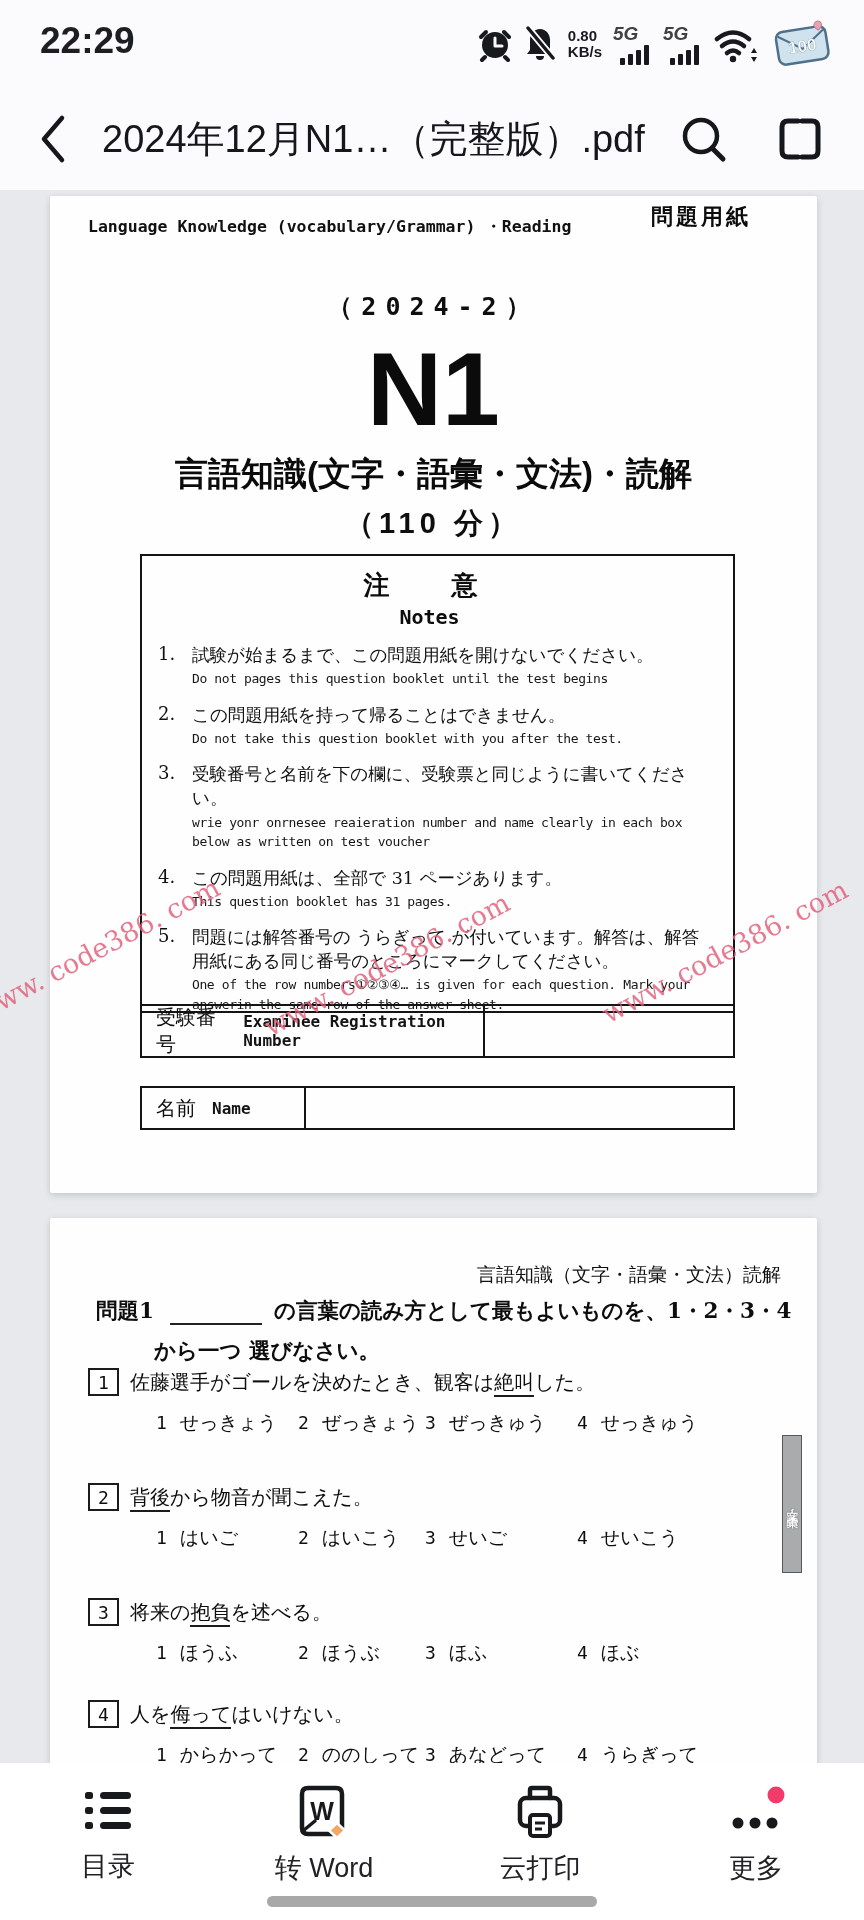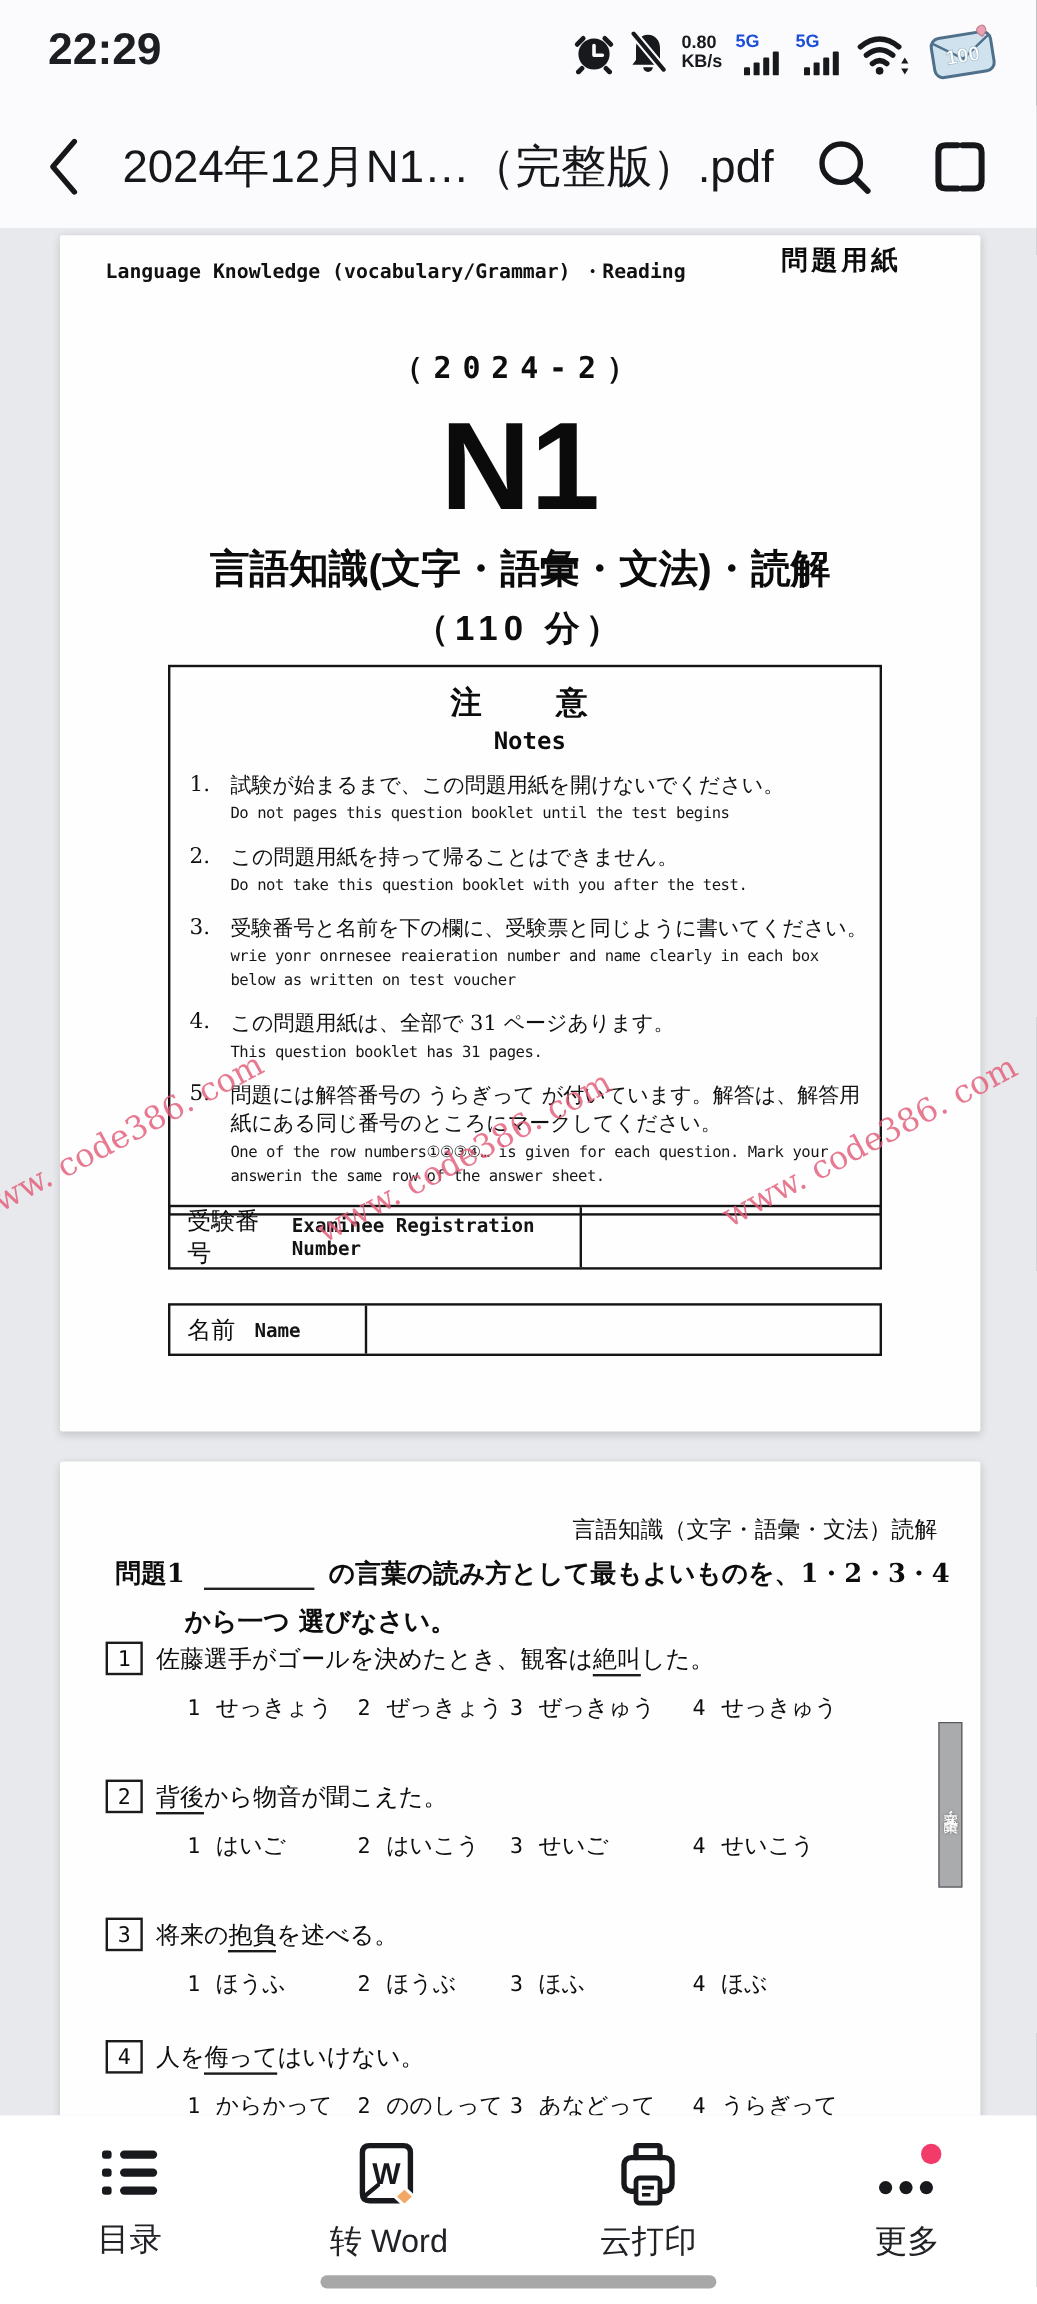--- a/index.html
+++ b/index.html
@@ -6,21 +6,21 @@
   *{box-sizing:border-box;}
   .screen{position:relative;width:864px;height:1920px;background:#fbfbfd;overflow:hidden;
           font-family:"Liberation Sans",sans-serif;color:#1a1c20;margin:0 auto;}
 
   
   .status-bar{position:absolute;left:0;top:0;width:864px;height:88px;}
   .sb-time{position:absolute;left:40px;top:20px;font-size:37px;font-weight:600;color:#1c1e22;}
   .sb-right{position:absolute;right:30px;top:12px;height:64px;display:flex;align-items:center;gap:11px;}
   .sb-net{display:flex;flex-direction:column;line-height:1.05;font-weight:700;font-size:15px;color:#17191c;}
   .sig{display:flex;flex-direction:column;align-items:flex-start;}
-  .sig .sig-5g{font-size:15px;font-weight:700;color:#1d4ed8;margin-bottom:-1px;}
+  .sig .sig-5g{font-size:19px;font-weight:700;color:#404040;margin-bottom:-1px;font-style:italic;}
   .sig svg{margin-left:7px;}
 
   
   .app-header{position:absolute;left:0;top:88px;width:864px;height:102px;display:flex;align-items:center;padding:0 38px;background:#fbfbfd;}
   .hd-title{flex:1;margin-left:34px;font-size:38px;font-weight:500;color:#15171b;white-space:nowrap;overflow:hidden;}
   .hd-icon{flex:0 0 auto;}
   .hd-icon + .hd-icon{margin-left:0;}
 
   
   .viewer{position:absolute;left:0;top:190px;width:864px;height:1573px;background:#e8e9ec;overflow:hidden;}
@@ -29,21 +29,21 @@
   .page2{top:1028px;height:780px;}
 
   
   .p1-lang{position:absolute;left:38px;top:20px;font-family:"DejaVu Sans Mono",monospace;font-size:16.5px;font-weight:700;color:#111;}
   .p1-sheet{position:absolute;right:66px;top:6px;font-family:"DejaVu Serif",serif;font-size:22px;font-weight:700;letter-spacing:3px;color:#0c0c0c;}
   .p1-session{position:absolute;left:0;top:94px;width:100%;text-align:center;font-family:"DejaVu Sans Mono",monospace;font-size:25px;font-weight:700;letter-spacing:9px;color:#0e0e0e;}
   .p1-level{position:absolute;left:0;top:134px;width:100%;text-align:center;font-size:104px;line-height:1.15;font-weight:800;color:#0b0b0b;}
   .p1-title{position:absolute;left:0;top:256px;width:100%;text-align:center;font-size:33px;font-weight:800;color:#0b0b0b;}
   .p1-duration{position:absolute;left:0;top:308px;width:100%;text-align:center;font-size:29px;font-weight:600;letter-spacing:5px;color:#0e0e0e;}
 
-  .notes-box{position:absolute;left:90px;top:358px;width:595px;height:459px;border:2px solid #141414;padding:12px 8px 0 16px;}
+  .notes-box{position:absolute;left:90px;top:358px;width:595px;height:459px;border:2px solid #141414;padding:12px 32px 0 16px;}
   .notes-title-jp{text-align:center;font-family:"DejaVu Serif",serif;font-size:26px;font-weight:700;letter-spacing:18px;color:#0c0c0c;}
   .notes-title-en{text-align:center;font-family:"DejaVu Sans Mono",monospace;font-size:20px;font-weight:700;margin-top:2px;color:#0c0c0c;}
   .note-item{display:grid;grid-template-columns:34px 1fr;margin-top:14px;}
   .note-num{font-family:"DejaVu Serif",serif;font-size:18px;color:#101010;}
   .note-jp{font-family:"DejaVu Serif",serif;font-size:17.5px;line-height:1.38;color:#101010;}
   .note-en{grid-column:2;font-family:"DejaVu Sans Mono",monospace;font-size:13px;letter-spacing:-0.4px;line-height:1.5;margin-top:2px;color:#161616;}
 
   .field-box{position:absolute;left:90px;width:595px;border:2px solid #141414;display:flex;align-items:stretch;}
   .reg-box{top:808px;height:54px;}
   .name-box{top:890px;height:44px;}

